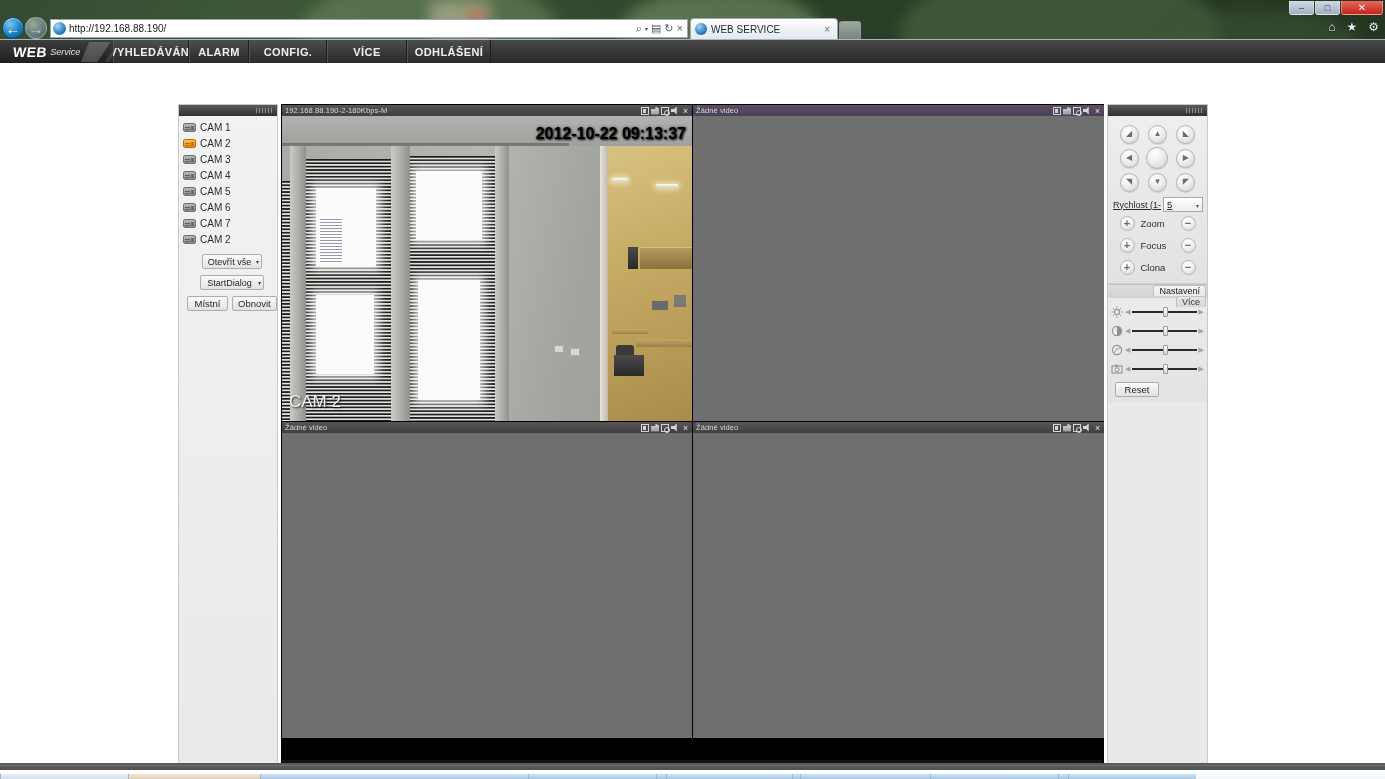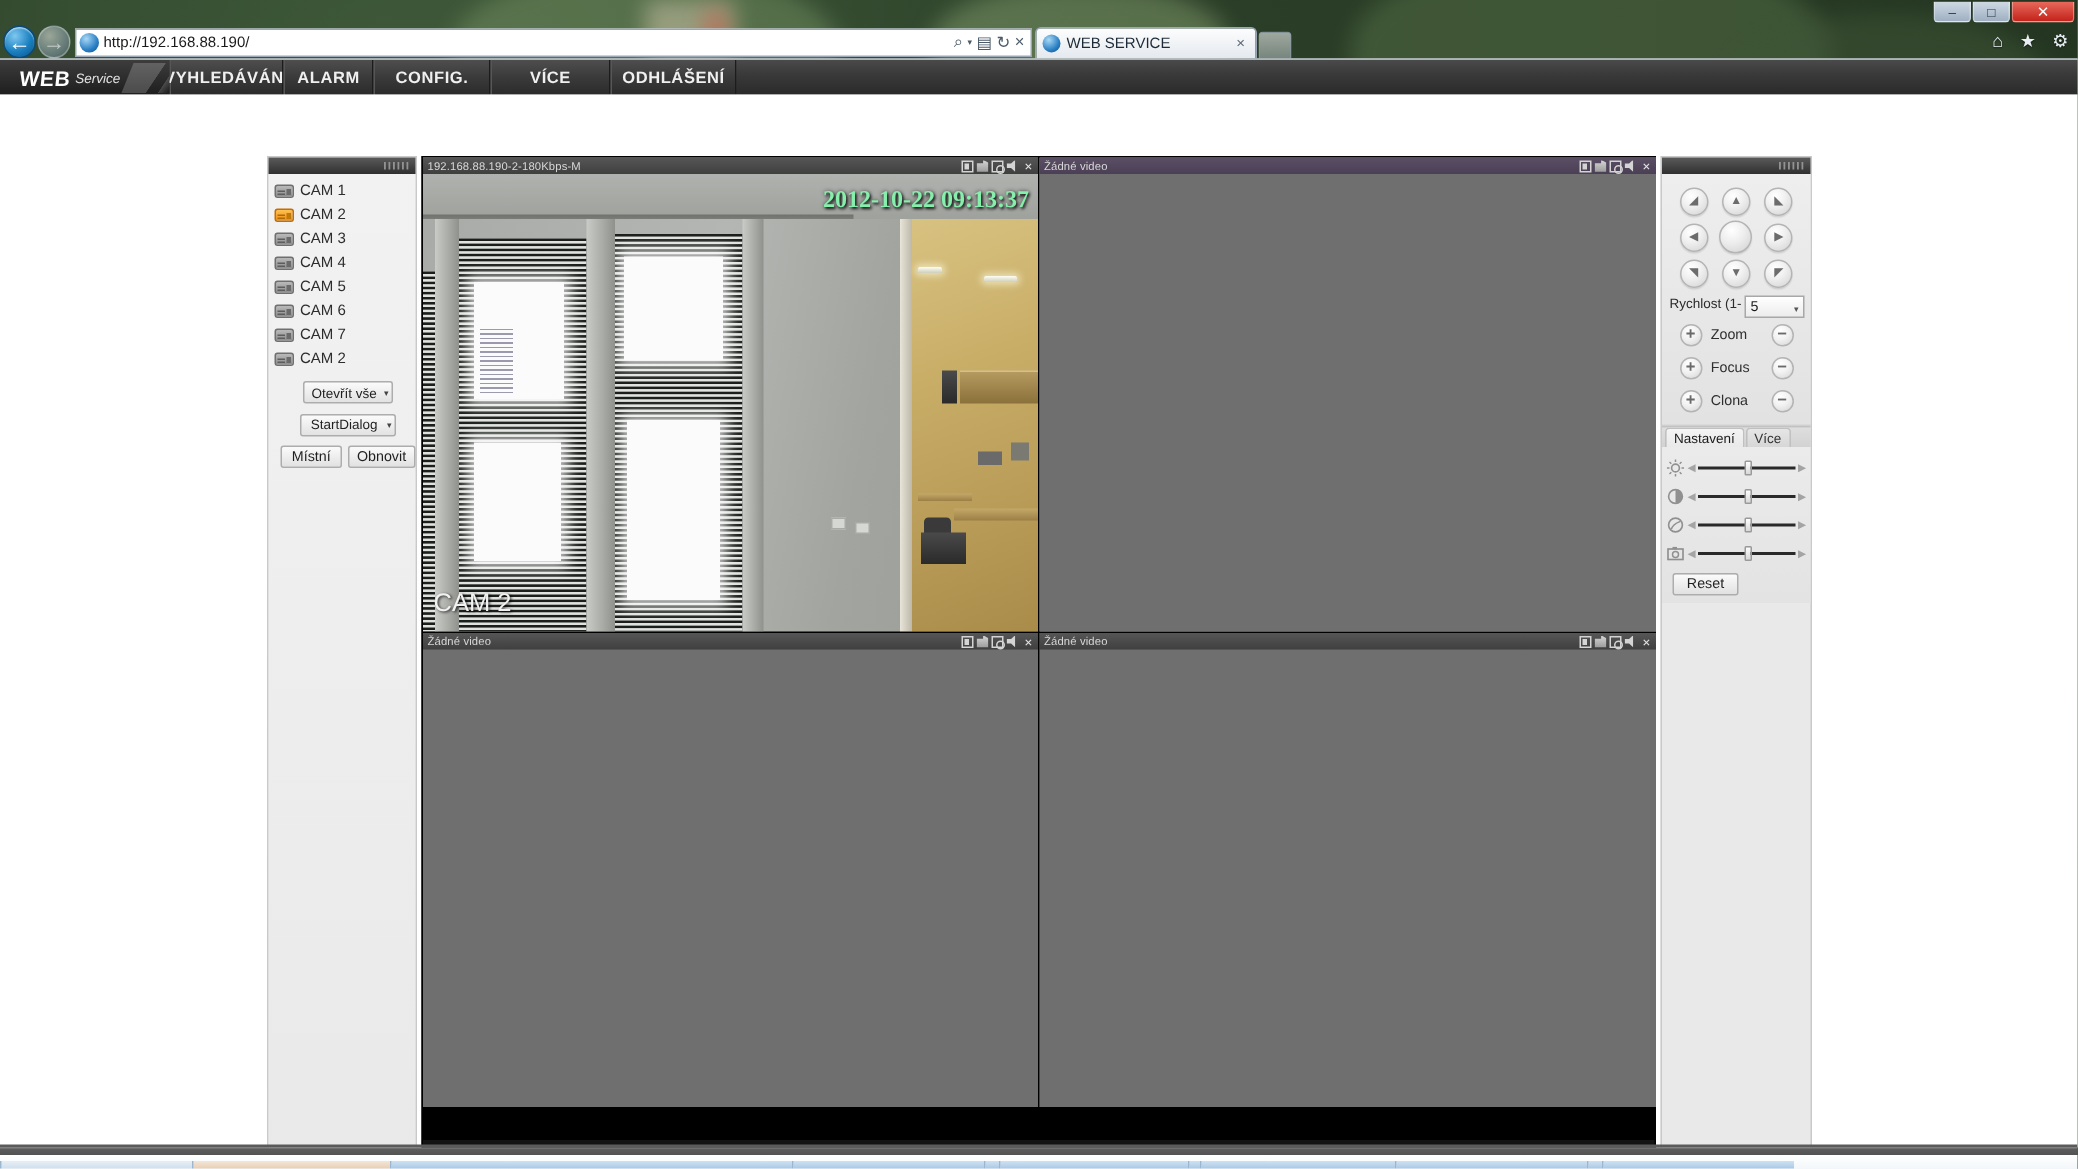--- a/index.html
+++ b/index.html
@@ -415,25 +415,25 @@
     position: absolute;
     background: #d6d8d4; border: 1px solid #a9aba6;
   }
   .scene .smallpaper {
     position: absolute;
     background-image: repeating-linear-gradient(180deg, rgba(90,90,120,.6) 0 1px, transparent 1px 3px);
   }
   .vtimestamp {
     position: absolute; right: 6px; top: 20px;
     font-size: 16px; font-weight: bold;
-    color: #86efac;
+    color: #000000;
     letter-spacing: 0px;
     text-shadow: 1px 1px 2px rgba(0,0,0,.85), 0 0 3px rgba(0,0,0,.6);
     z-index: 3;
-    font-family: Liberation Serif, serif;
+    font-family: Liberation Sans, sans-serif;
   }
   .vcamlabel {
     position: absolute; left: 7px; bottom: 9px;
     font-size: 17px; color: #f2f2f2;
     text-shadow: 1px 1px 2px rgba(0,0,0,.8);
     z-index: 3;
     font-family: "Liberation Sans", sans-serif;
   }
   .vnovideo { position: absolute; inset: 11px 0 0 0; background: #6f6f6f; }
 
@@ -470,23 +470,23 @@
     border: 1px solid #b4b4b4;
     box-shadow: 0 1px 1px rgba(0,0,0,.12);
     display: flex; align-items: center; justify-content: center;
     color: #6c6c6c; font-size: 8px; line-height: 1;
   }
   .dbtn.center {
     width: 22px; height: 22px;
     background: radial-gradient(circle at 38% 28%, #ffffff 0%, #ededed 45%, #cfcfcf 100%);
   }
   .speedrow {
-    display: flex; 
+    display: flex; align-items: center;
     padding: 3px 4px 0 5px;
-    font-size: 9px; color: #2b2b2b;
+    font-size: 9px; color: #2b2b2b; text-decoration: underline;
   }
   .speedrow .lbl { white-space: nowrap; }
   .speedsel {
     flex: 1 1 auto; margin-left: 2px;
     height: 15px;
     background: linear-gradient(#ffffff, #ececec);
     border: 1px solid #a8a8a8;
     display: flex; align-items: center;
     padding-left: 3px;
     font-size: 9.5px; color: #1a1a1a;
@@ -512,20 +512,21 @@
   }
   .opticrow .oplbl { width: 34px; text-align: left; }
 
   
   #settabs {
     display: flex; align-items: flex-end;
     height: 14px;
     padding-left: 2px;
     background: linear-gradient(#dedede, #d2d2d2);
     border-top: 1px solid #c2c2c2;
+    flex-direction: column;
   }
   .stab {
     height: 13px;
     padding: 0 5px;
     font-size: 9px; color: #333;
     display: flex; align-items: center;
     border: 1px solid #c0c0c0; border-bottom: none;
     border-radius: 3px 3px 0 0;
     margin-right: 1px;
     background: linear-gradient(#e6e6e6, #d6d6d6);

